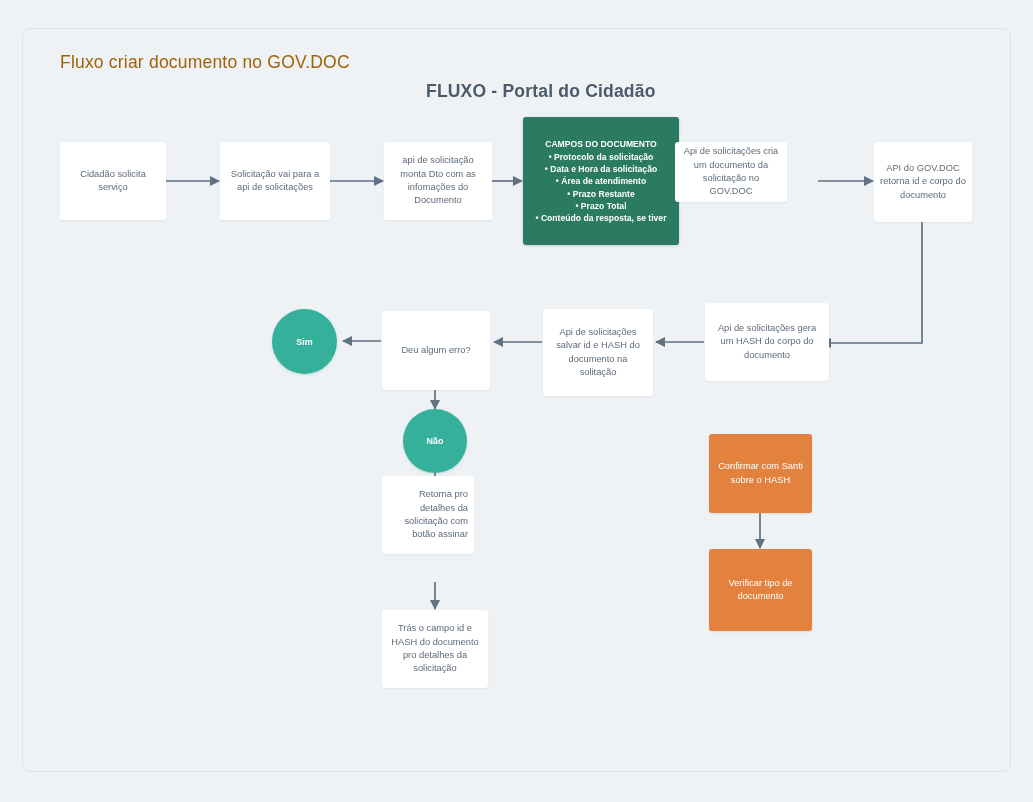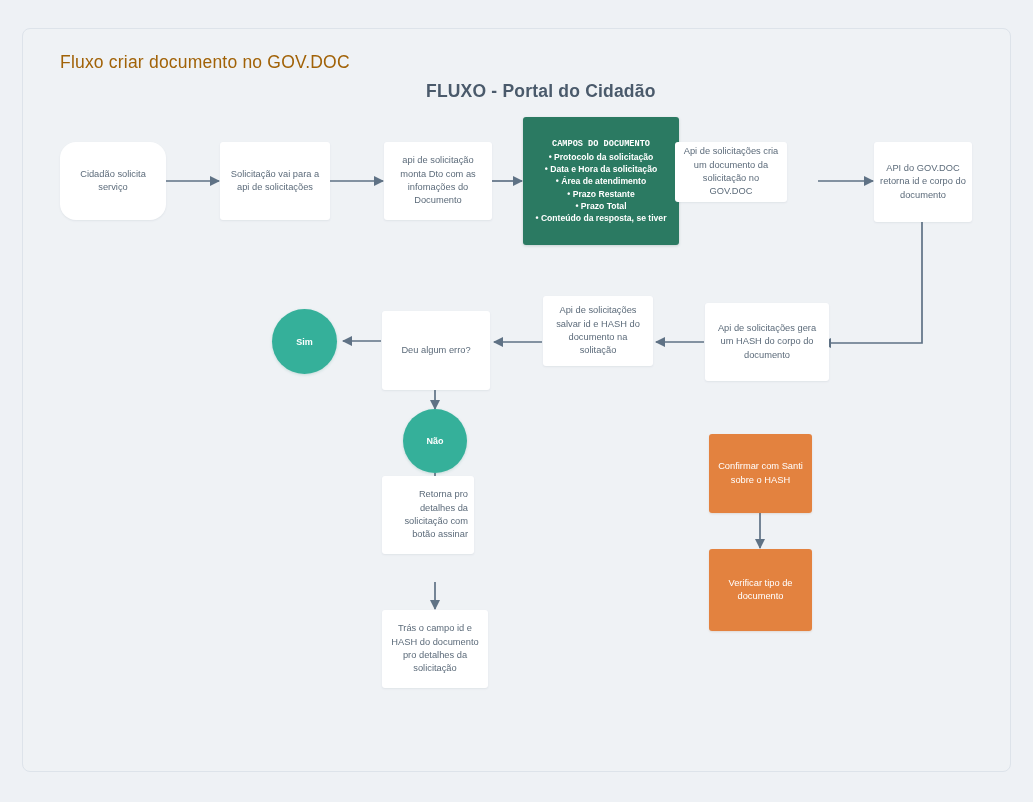--- a/index.html
+++ b/index.html
@@ -76,21 +76,21 @@
   .node-circle {
     background: #35b09a;
     color: #ffffff;
     font-size: 9px;
     font-weight: bold;
     border-radius: 50%;
     box-shadow: 0 1px 3px rgba(50,140,125,.22);
   }
 
   .green-inner { display: block; width: 100%; }
-  .green-title { display: block; margin-bottom: 1px; font-family: Liberation Mono, monospace; }
+  .green-title { display: block; margin-bottom: 1px; }
   .green-line  { display: block; }
 
   
   .conn { position: absolute; }
   .conn svg { display: block; overflow: visible; }
 </style>
 </head>
 <body>
 
 <div id="canvas-frame"></div>
@@ -123,21 +123,21 @@
 
       <line x1="435" y1="473" x2="435" y2="503"></line>
 
       <line x1="435" y1="582" x2="435" y2="609"></line>
 
       <line x1="760" y1="513" x2="760" y2="548"></line>
     </g>
   </svg>
 </div>
 
-<div class="node node-white" style="left:60px; top:142px; width:106px; height:78px;border-radius:16px;">Cidadão solicita serviço</div>
+<div class="node node-white" style="left:60px; top:142px; width:106px; height:78px;">Cidadão solicita serviço</div>
 
 <div class="node node-white" style="left:220px; top:142px; width:110px; height:78px;">Solicitação vai para a api de solicitações</div>
 
 <div class="node node-white" style="left:384px; top:142px; width:108px; height:78px;">api de solicitação monta Dto com as infomações do Documento</div>
 
 <div class="node node-green" style="left:523px; top:117px; width:156px; height:128px;">
   <span class="green-inner">
     <span class="green-title">CAMPOS DO DOCUMENTO</span>
     <span class="green-line">• Protocolo da solicitação</span>
     <span class="green-line">• Data e Hora da solicitação</span>
@@ -147,21 +147,21 @@
     <span class="green-line">• Conteúdo da resposta, se tiver</span>
   </span>
 </div>
 
 <div class="node node-white" style="left:675px; top:142px; width:112px; height:60px;">Api de solicitações cria um documento da solicitação no GOV.DOC</div>
 
 <div class="node node-white" style="left:874px; top:142px; width:98px; height:80px;">API do GOV.DOC retorna id e corpo  do documento</div>
 
 <div class="node node-white" style="left:705px; top:303px; width:124px; height:78px;">Api de solicitações gera um HASH do corpo do documento</div>
 
-<div class="node node-white" style="left:543px; top:296px; width:110px; height:70px;">Api de solicitações salvar id e HASH do documento na solitação</div>
+<div class="node node-white" style="left:543px; top:309px; width:110px; height:87px;">Api de solicitações salvar id e HASH do documento na solitação</div>
 
 <div class="node node-white" style="left:382px; top:303px; width:108px; height:79px;margin-top:8px;">Deu algum erro?</div>
 
 <div class="node node-circle" style="left:272px; top:309px; width:65px; height:65px;">Sim</div>
 
 <div class="node node-circle" style="left:403px; top:409px; width:64px; height:64px;">Não</div>
 
 <div class="node node-white" style="left:382px; top:476px; width:92px; height:78px;text-align:right;">Retorna pro detalhes da solicitação com botão assinar</div>
 
 <div class="node node-white" style="left:382px; top:610px; width:106px; height:78px;">Trás o campo id e HASH do documento pro detalhes da solicitação</div>

